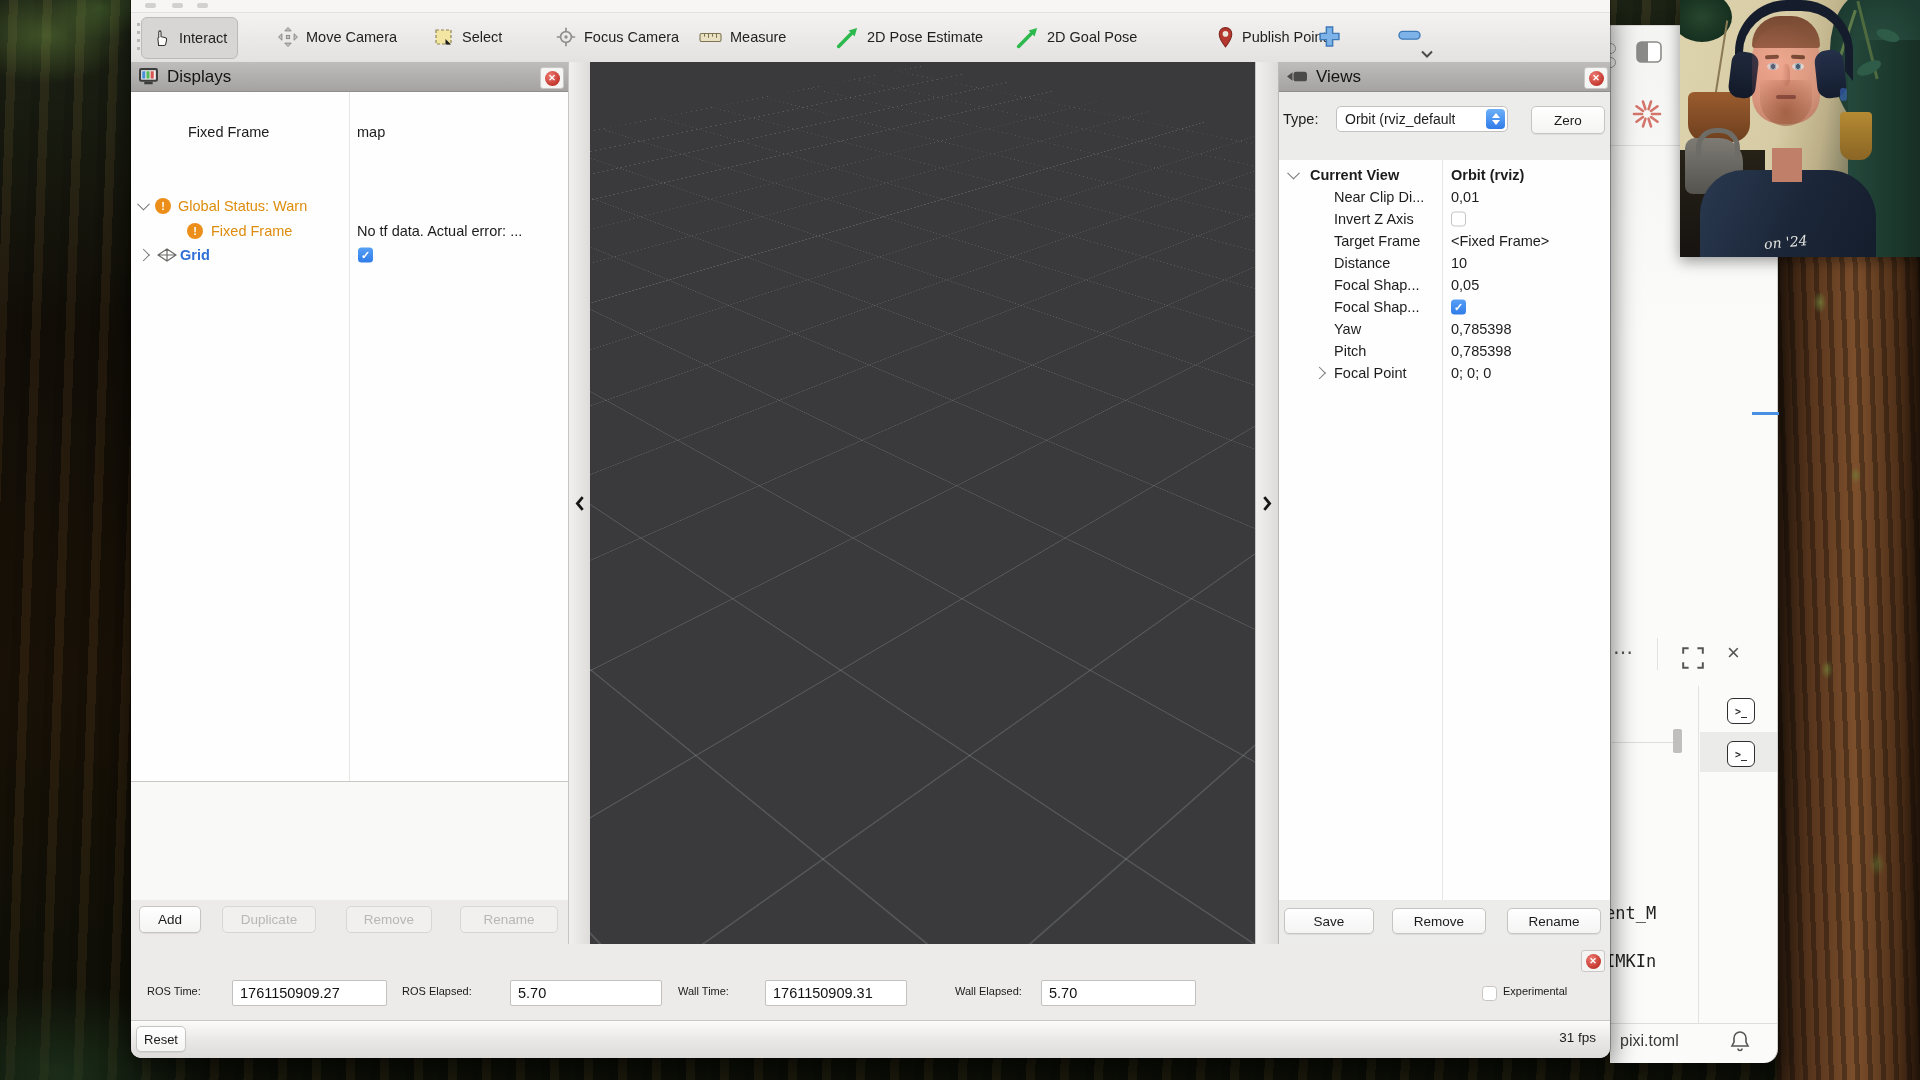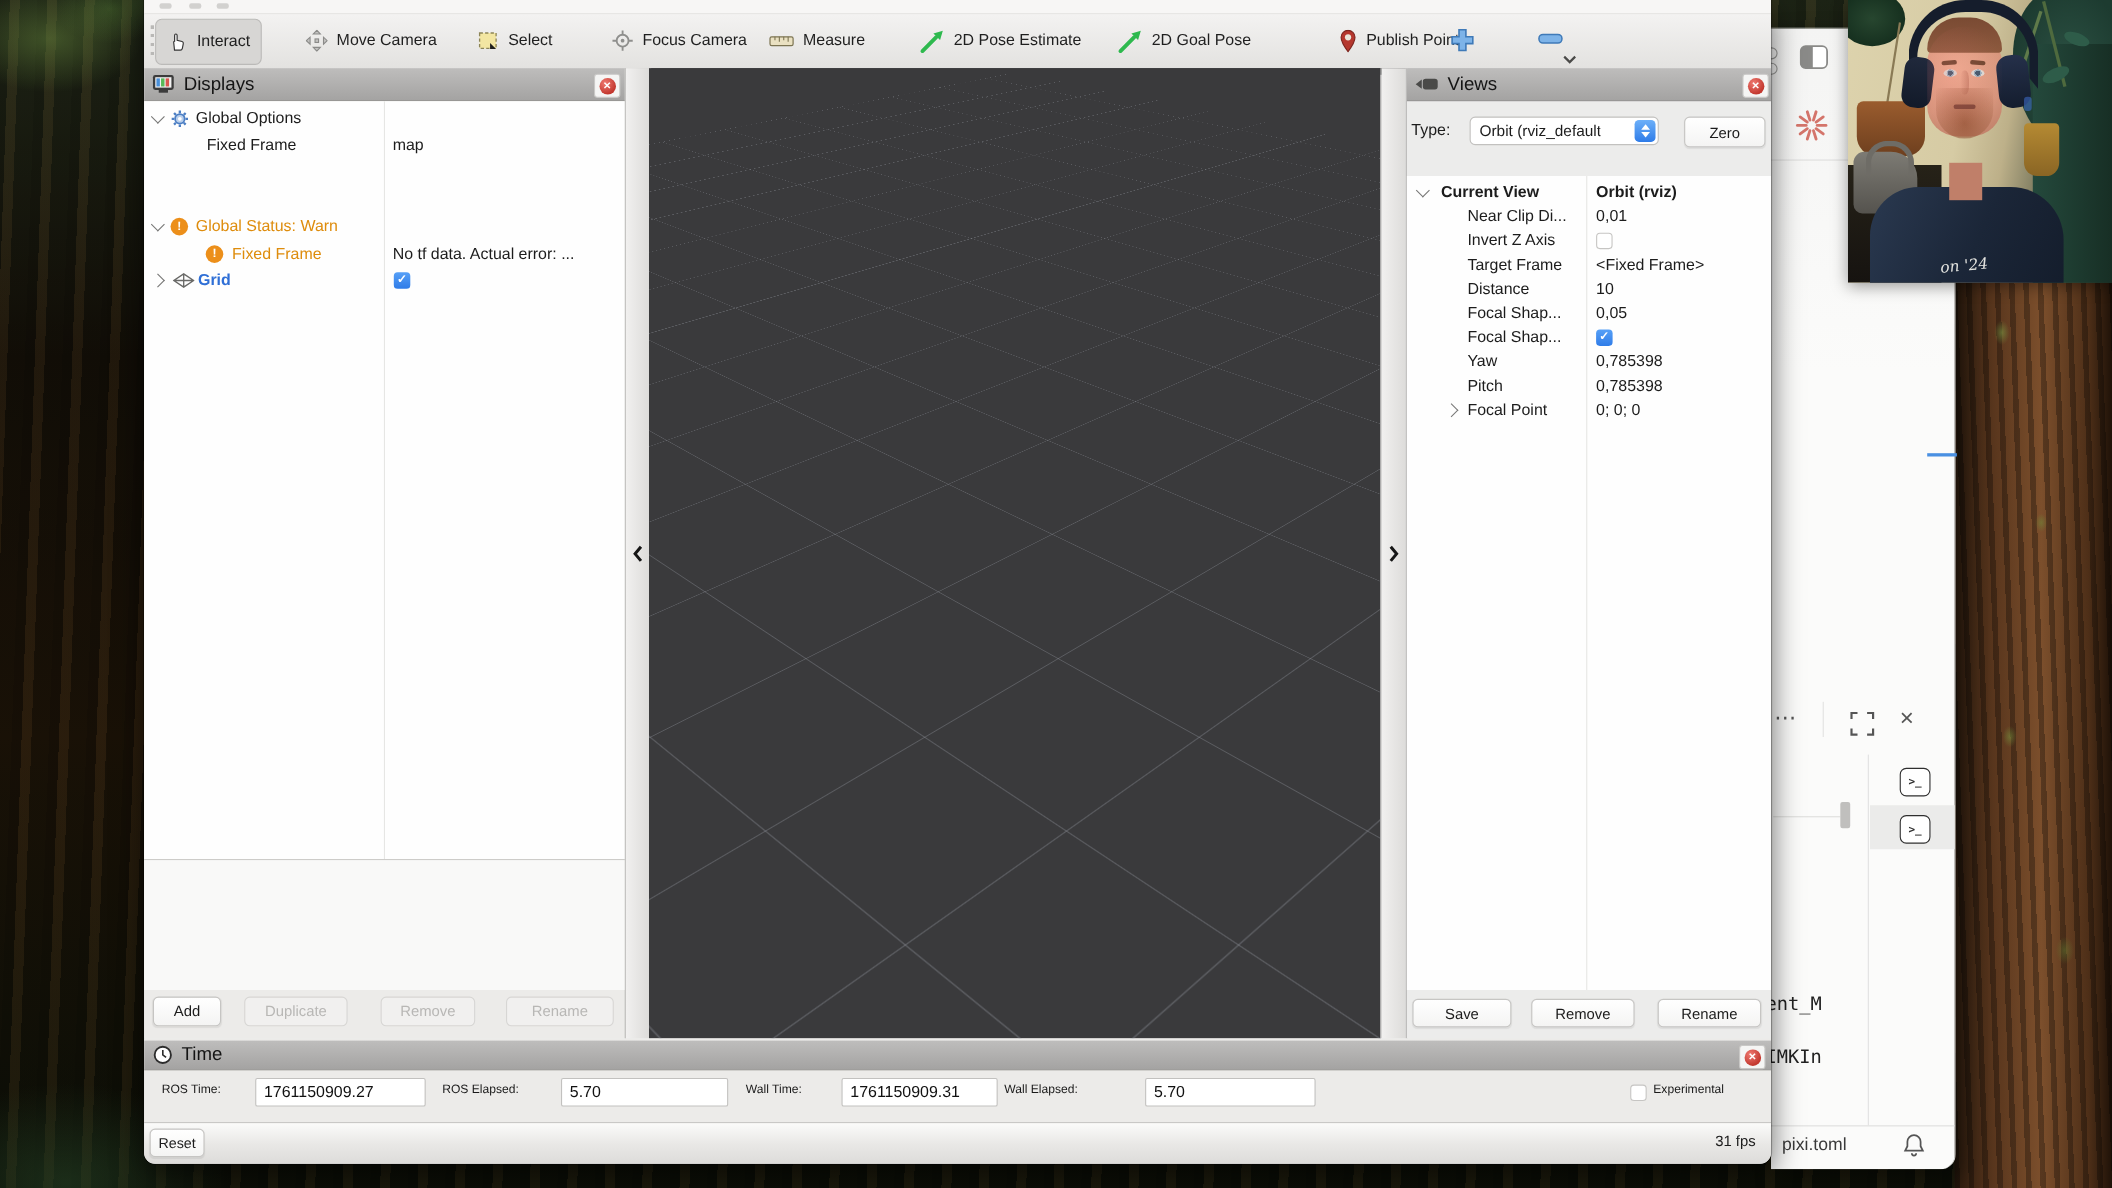--- a/index.html
+++ b/index.html
@@ -353,33 +353,20 @@
         </span>
       <span class="hdr-title">Displays</span>
     </div>
     <div class="close-btn" style="left:409px">
         <span class="close-dot">✕</span>
       </div>
 
     <div class="tree" style="left:0;top:30px;width:437px;height:689px">
       <div class="col-divider" style="left:218px"></div>
 
-      <div class="drow" style="top:3px">
-        <span class="chev down" style="left:8px"></span>
-        <span style="left:24px">
-            <svg width="17" height="17" viewBox="0 0 16 16">
-              <g stroke="#4d7fc4" stroke-width="2">
-                <path d="M8 1 v2.2 M8 12.8 V15 M1 8 h2.2 M12.8 8 H15 M3.05 3.05 l1.56 1.56 M11.4 11.4 l1.55 1.55 M12.95 3.05 l-1.56 1.56 M4.6 11.4 l-1.55 1.55"></path>
-              </g>
-              <circle cx="8" cy="8" r="4.1" fill="#b9cfec" stroke="#4d7fc4" stroke-width="1.5"></circle>
-              <circle cx="8" cy="8" r="1.6" fill="#fff"></circle>
-            </svg>
-          </span>
-        <span class="tlabel" style="left:47px">Global Options</span>
-      </div>
       <div class="drow" style="top:27px">
         <span class="tlabel" style="left:57px">Fixed Frame</span>
         <span class="tval" style="left:226px">map</span>
       </div>
       <div class="drow" style="top:101px">
         <span class="chev down" style="left:8px"></span>
         <span class="warn-ic" style="left:24px">!</span>
         <span class="tlabel warn-text" style="left:47px">Global Status: Warn</span>
       </div>
       <div class="drow" style="top:126px">
@@ -496,40 +483,31 @@
         <span class="tval" style="left:172px">0; 0; 0</span>
       </div>
     </div>
 
     <div class="btn" style="left:5px;top:846px;width:88px;height:24px">Save</div>
     <div class="btn" style="left:113px;top:846px;width:92px;height:24px">Remove</div>
     <div class="btn" style="left:228px;top:846px;width:92px;height:24px">Rename</div>
   </div>
 
   <div class="time-panel">
-    <div class="time-hdr">
-      <span>
-          <svg width="18" height="18" viewBox="0 0 18 18">
-            <circle cx="9" cy="9" r="7.4" fill="#fff" stroke="#2d2d2d" stroke-width="1.7"></circle>
-            <path d="M9 4.6 V9 L12 11.2" stroke="#2d2d2d" stroke-width="1.5" fill="none"></path>
-          </svg>
-        </span>
-      <span class="hdr-title">Time</span>
-    </div>
     <div class="close-btn" style="left:1450px;top:6px">
         <span class="close-dot">✕</span>
       </div>
 
     <span class="tlab" style="left:16px">ROS Time:</span>
     <input class="tfield" style="left: 101px; width: 155px;" value="1761150909.27">
     <span class="tlab" style="left:271px">ROS Elapsed:</span>
     <input class="tfield" style="left: 379px; width: 152px;" value="5.70">
     <span class="tlab" style="left:547px">Wall Time:</span>
     <input class="tfield" style="left: 634px; width: 142px;" value="1761150909.31">
-    <span class="tlab" style="left:782px">Wall Elapsed:</span>
+    <span class="tlab" style="left:824px">Wall Elapsed:</span>
     <input class="tfield" style="left: 910px; width: 155px;" value="5.70">
     <span class="cb off abs" style="left:1351px;top:42px"></span>
     <span class="tlab" style="left:1372px">Experimental</span>
   </div>
 
   <div class="frag-clip">
     <span class="frag" style="left:130px">tg</span>
     <span class="frag" style="left:250px">y g</span>
     <span class="frag" style="left:335px">p g</span>
     <span class="frag" style="left:683px">g</span>

